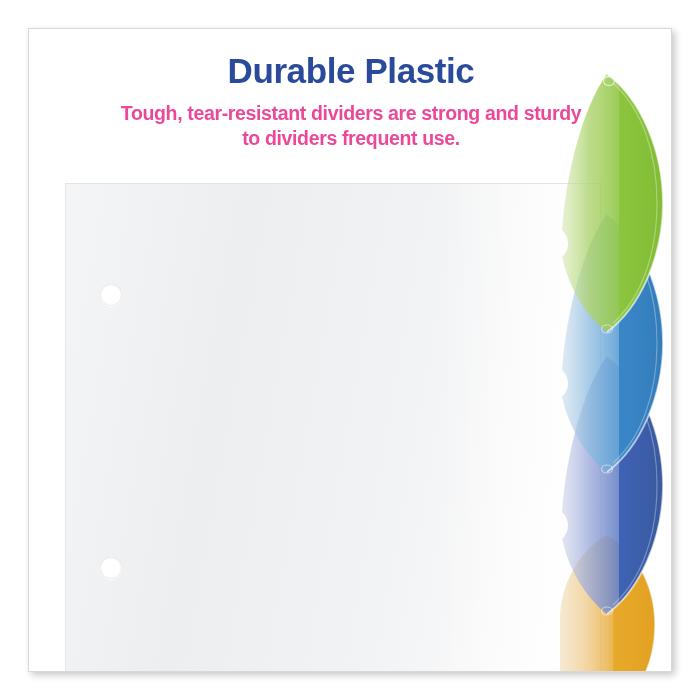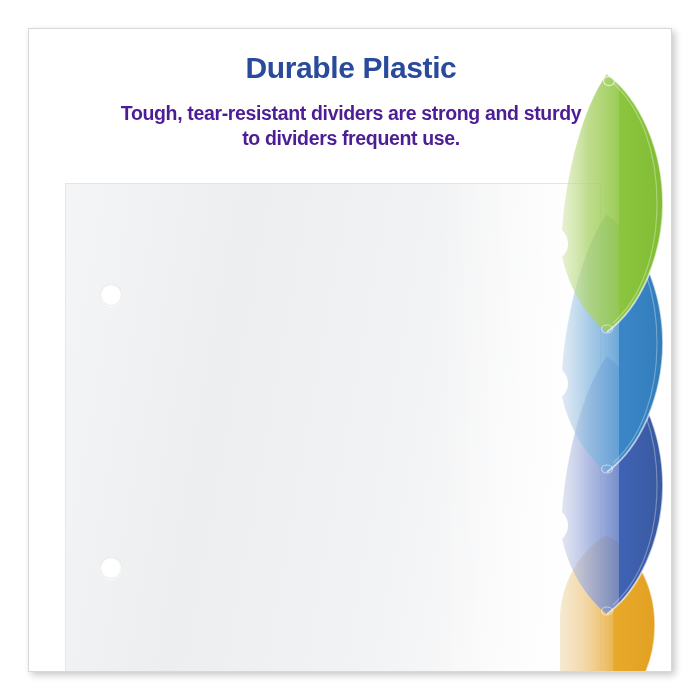--- a/index.html
+++ b/index.html
@@ -17,28 +17,28 @@
     background:#ffffff;
     border:1px solid #d8d8d8;
     box-sizing:border-box;
     box-shadow:3px 3px 7px rgba(0,0,0,0.22);
     overflow:hidden;
   }
 
   
   .headline{
     position:absolute;left:0;top:22px;width:644px;text-align:center;
-    font-size:30px;font-weight:bold;letter-spacing:-0.4px;
+    font-size:35px;font-weight:bold;letter-spacing:-0.4px;
     color:#2a4b9b;
     white-space:nowrap;
   }
   .subhead{
     position:absolute;left:22px;top:72px;width:600px;text-align:center;
     font-size:19.5px;font-weight:bold;line-height:25px;
-    color:#4c1d95;letter-spacing:-0.35px;
+    color:#ec4899;letter-spacing:-0.35px;
   }
   .subhead .l2{display:block;}
 
   
   .sheet{
     position:absolute;left:36px;top:154px;width:536px;height:490px;
     background:linear-gradient(100deg,#f4f5f6 0%,#eceef0 30%,#f2f3f4 62%,#fbfbfc 88%,#ffffff 100%);
     border-top:1px solid #e2e4e6;
     border-left:1px solid #e4e6e8;
     border-right:1px solid #dfe1e3;

